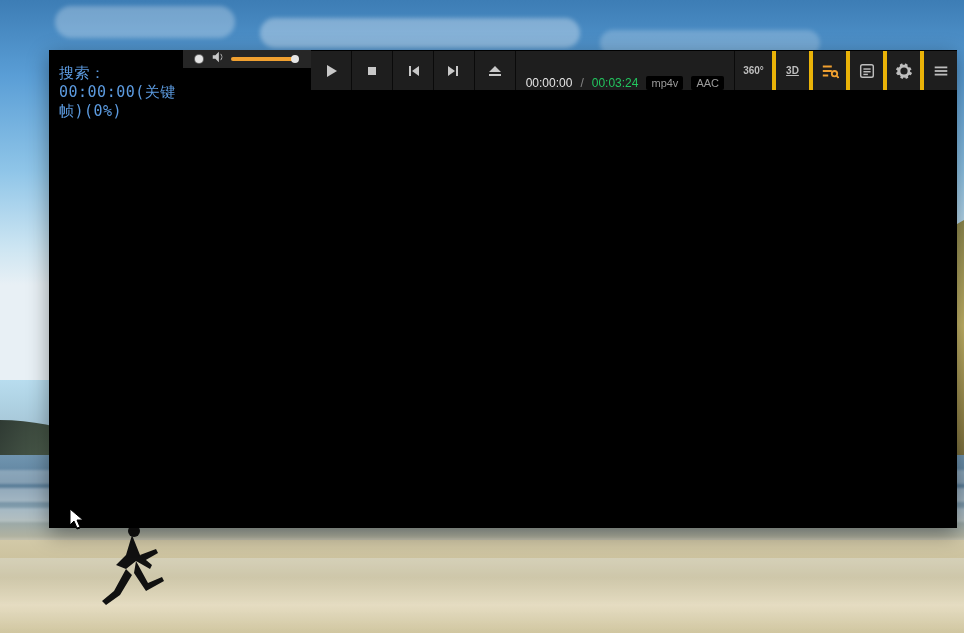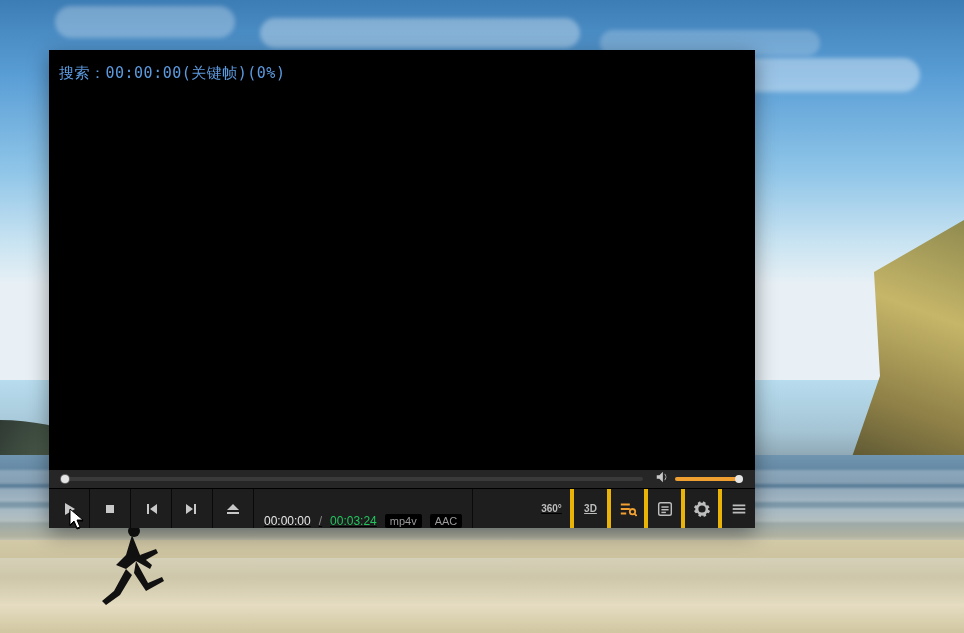--- a/index.html
+++ b/index.html
@@ -52,23 +52,23 @@
     .beach-reflect {
       position: absolute; left: 0; right: 0; top: 558px; bottom: 0;
       background: linear-gradient(to bottom, rgba(120,160,190,.35), rgba(255,255,255,.0));
       mix-blend-mode: screen;
     }
     .runner { position: absolute; left: 96px; top: 521px; width: 80px; height: 90px; }
     .runner svg { width: 100%; height: 100%; }
 
     
     .player {
-      position: absolute; left: 49px; top: 50px; width: 706px; height: 478px;
+      position: absolute; left: 49px; top: 50px; width: 908px; height: 478px;
       background: #000; box-shadow: 0 6px 20px rgba(0,0,0,0.4);
-      display: flex; flex-direction: column; text-decoration: underline;
+      display: flex; 
     }
     .video-area {
       flex: 1; position: relative; background: #000;
     }
     .osd-text {
       position: absolute; left: 10px; top: 14px;
       color: #5c9be0; font-size: 15px; font-family: "SimSun", "宋体", monospace;
       letter-spacing: 0.5px;
     }
 

